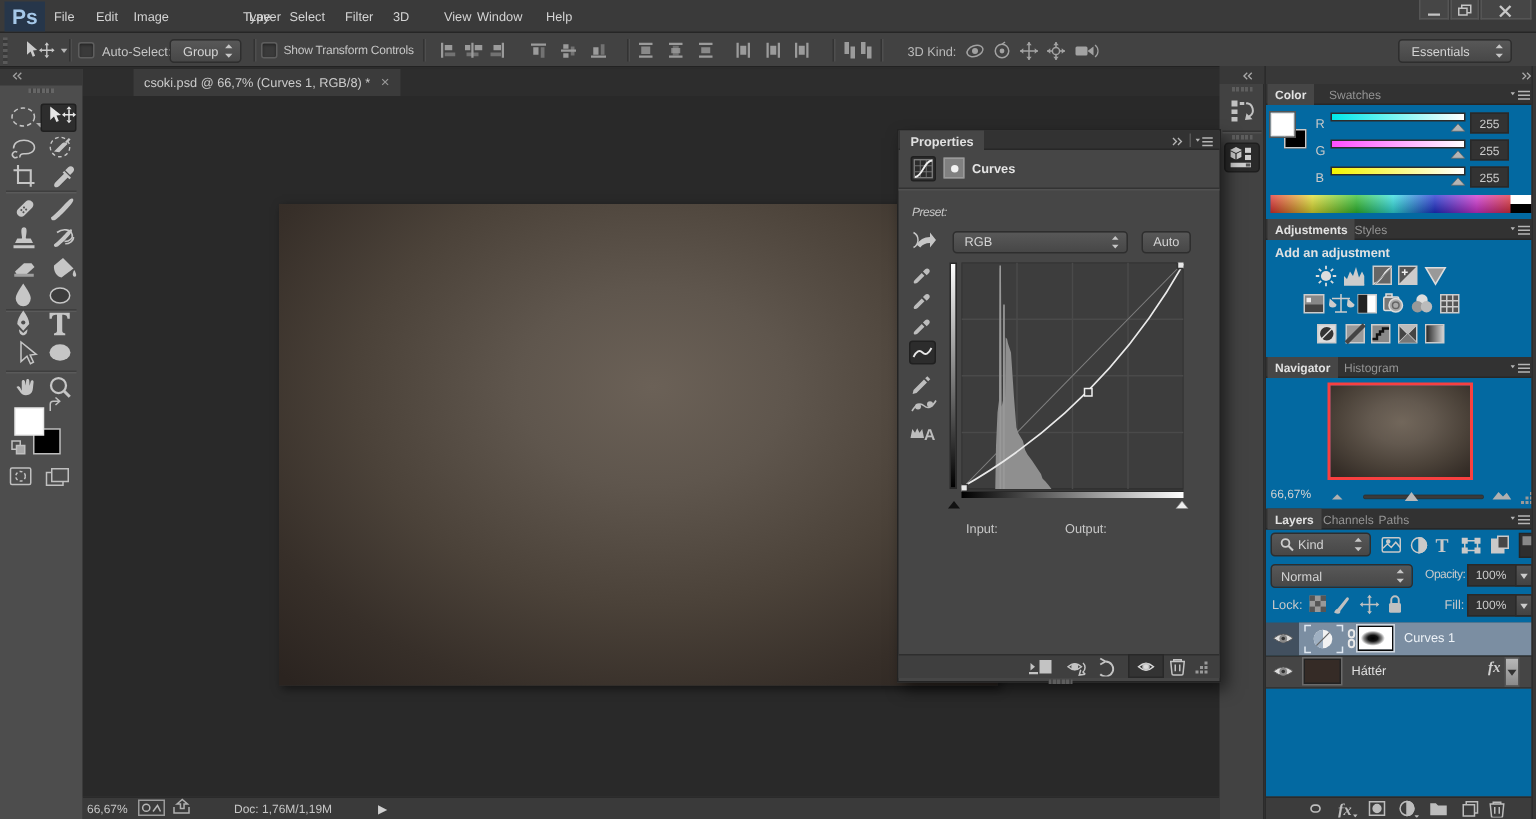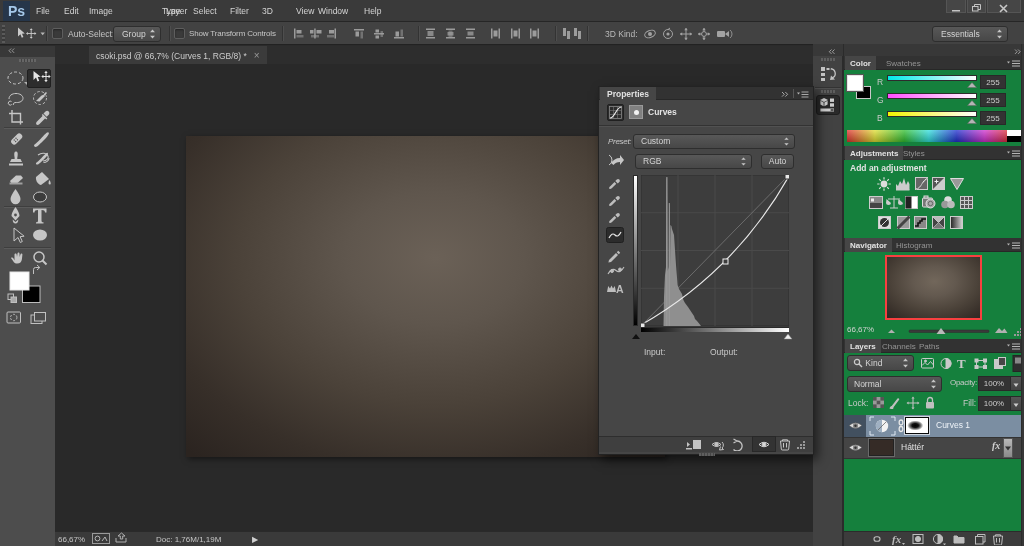--- a/index.html
+++ b/index.html
@@ -53,21 +53,21 @@
   #statusbar { left:55px; top:531px; width:758px; height:15px; background:#3a3a3a;
     border-top:1px solid #2a2a2a; }
   .stxt { top:532px; height:14px; line-height:15px; font-size:8px; color:#c6c6c6; }
 
   
   #striphead { left:813px; top:44px; width:30px; height:12px; background:#383838; }
   #panelhead { left:843px; top:44px; width:181px; height:12px; background:#383838;
     border-left:1px solid #2b2b2b; }
   #iconstrip { left:813px; top:56px; width:30px; height:490px; background:#424242;
     border-right:1px solid #2b2b2b; }
-  #panels { left:844px; top:56px; width:180px; height:490px; background:#15803d;padding-left:44px; }
+  #panels { left:844px; top:56px; width:180px; height:490px; background:#0369a1;padding-left:44px; }
   .ptabbar { position:absolute; left:0; width:180px; height:14px; background:#323232;
     border-bottom:1px solid #272727; }
   .ptab { position:absolute; top:0; height:14px; line-height:16px; font-size:8px;
     color:#949494; }
   .ptab.act { background:#464646; color:#e2e2e2; font-weight:bold; padding:0 5px; }
   .pmenu { position:absolute; right:4px; top:4px; width:13px; height:7px; }
   .valbox { position:absolute; background:#333333; border:1px solid #292929; color:#cccccc;
     font-size:8px; text-align:center; }
   .ptext { position:absolute; font-size:8.5px; color:#c9c9c9; }
 
@@ -695,23 +695,20 @@
           <path d="M5.5 1.5 v12 M9.5 1.5 v12 M1.5 5.5 h12 M1.5 9.5 h12" stroke="#777" stroke-width=".6"></path>
           <path d="M2 13 C7 13 8 2 13.5 2" stroke="#eee" stroke-width="1.2" fill="none"></path>
         </svg>
     </div>
     <div style="position:absolute; left:30px; top:18px; width:14px; height:14px; background:#808080; border:1px solid #9a9a9a;">
       <div style="position:absolute; left:3.5px; top:3.5px; width:5px; height:5px; background:#f2f2f2; border-radius:50%;"></div>
     </div>
     <div style="position:absolute; left:49px; top:20px; font-size:8.5px; font-weight:bold; color:#e4e4e4;">Curves</div>
     <div style="position:absolute; left:0; top:38px; width:214px; height:1px; background:#333; box-shadow:0 1px 0 #515151;"></div>
     <div style="position:absolute; left:9px; top:50px; font-size:8px; letter-spacing:-0.3px; color:#c9c9c9;font-style:italic;">Preset:</div>
-    <div class="dd" style="position:absolute; left:34px; top:47px; width:162px; height:15px; line-height:13px; padding-left:7px;">Custom<svg class="updn" width="6" height="9" viewBox="0 0 7 11">
-          <path d="M3.5 0.5 L6.2 3.5 H0.8 Z M3.5 10.5 L0.8 7.5 H6.2 Z" fill="#c6c6c6"></path>
-        </svg></div>
     <svg style="position:absolute; left:8px; top:66px;" width="18" height="16" viewBox="0 0 18 16">
       <path d="M4 10 c2 -3 5 -5 9 -5 l0 -3 4 5 -4 5 0 -3 c-3 0 -5 1 -6.5 3 Z" fill="#c6c6c6"></path>
       <path d="M2 2 q3 1.5 3 5 q0 3.5 -3 5" stroke="#c6c6c6" fill="none"></path>
     </svg>
     <div class="dd" style="position:absolute; left:36px; top:67px; width:117px; height:15px; line-height:13px; padding-left:7px;">RGB<svg class="updn" width="6" height="9" viewBox="0 0 7 11">
           <path d="M3.5 0.5 L6.2 3.5 H0.8 Z M3.5 10.5 L0.8 7.5 H6.2 Z" fill="#c6c6c6"></path>
         </svg></div>
     <div class="dd" style="position:absolute; left:162px; top:67px; width:33px; height:15px; line-height:13px; text-align:center;">Auto</div>
 
     <svg style="position:absolute; left:6px; top:88px;" width="24" height="125" viewBox="0 0 24 125">

